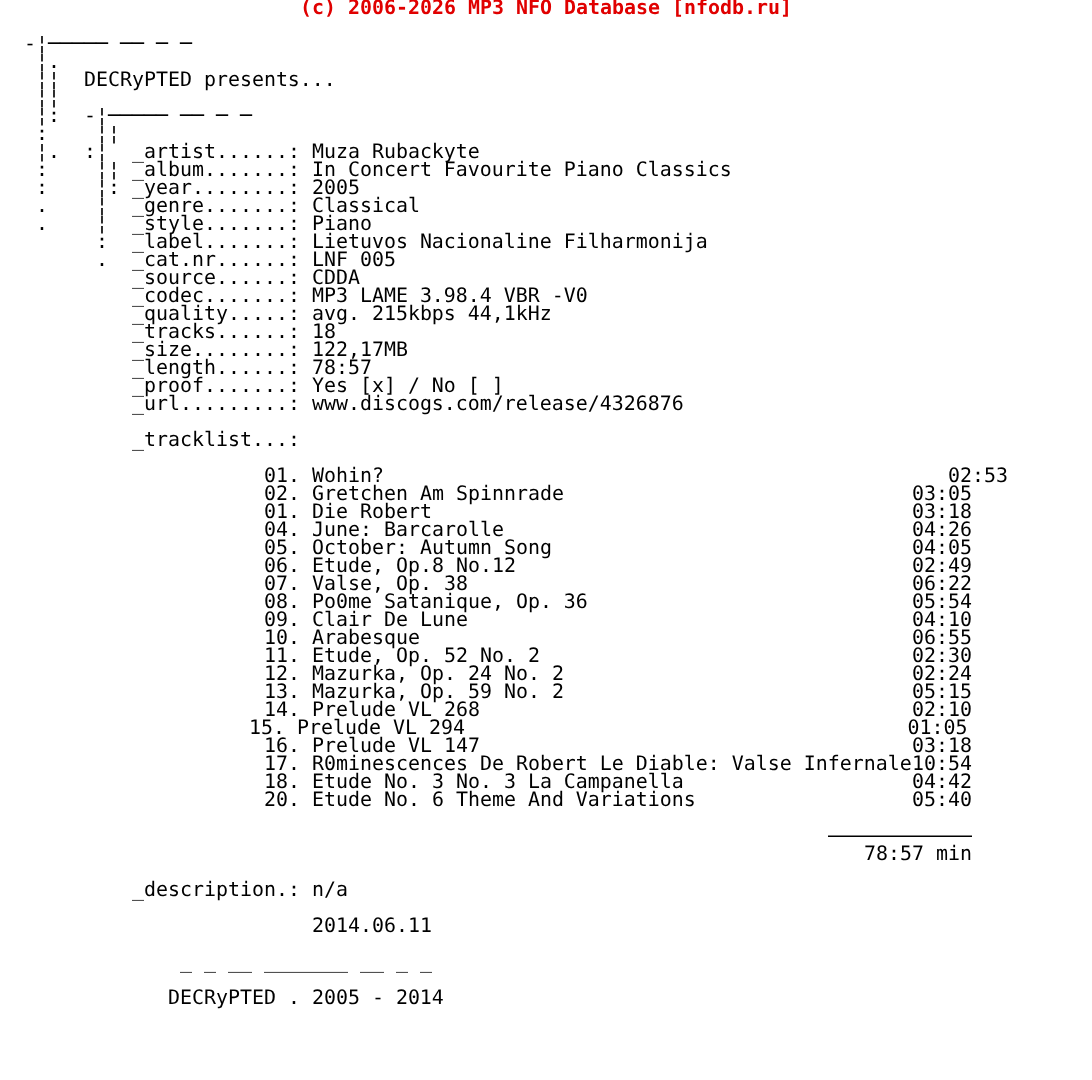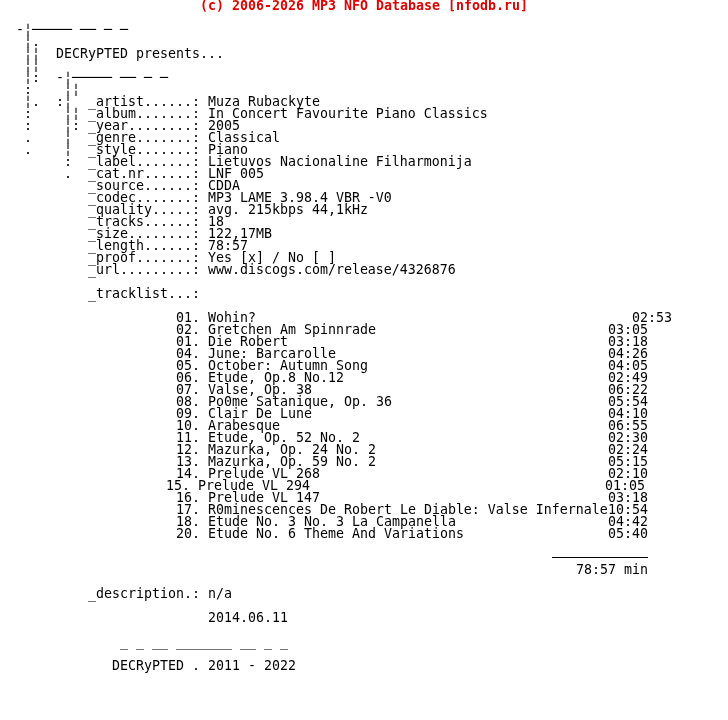--- a/index.html
+++ b/index.html
@@ -104,13 +104,13 @@
 
 <div class="rule" style="top:557px;left:552px;width:96px"></div>
 <div class="dur" style="top:564px;left:576px">78:57 min</div>
 
 <div class="line" style="top:588px;left:88px"><span>_description.: </span><span>n/a</span></div>
 
 <div class="line" style="top:612px;left:208px">2014.06.11</div>
 
 <div class="line" style="top:636px;left:120px">_ _ __ _______ __ _ _</div>
 
-<div class="line" style="top:660px;left:112px">DECRyPTED . 2011 - 2022</div>
+<div class="line" style="top:660px;left:112px">DECRyPTED . 2005 - 2014</div>
 
 </body></html>

